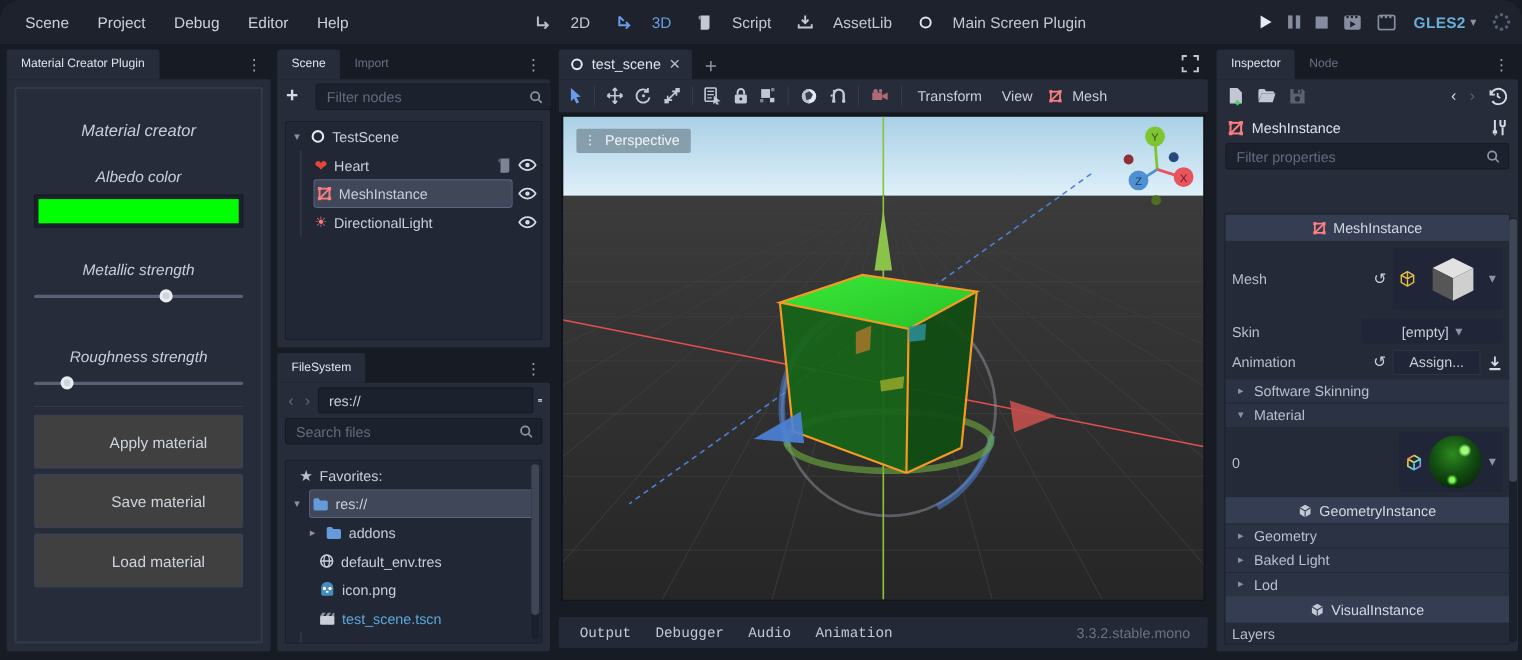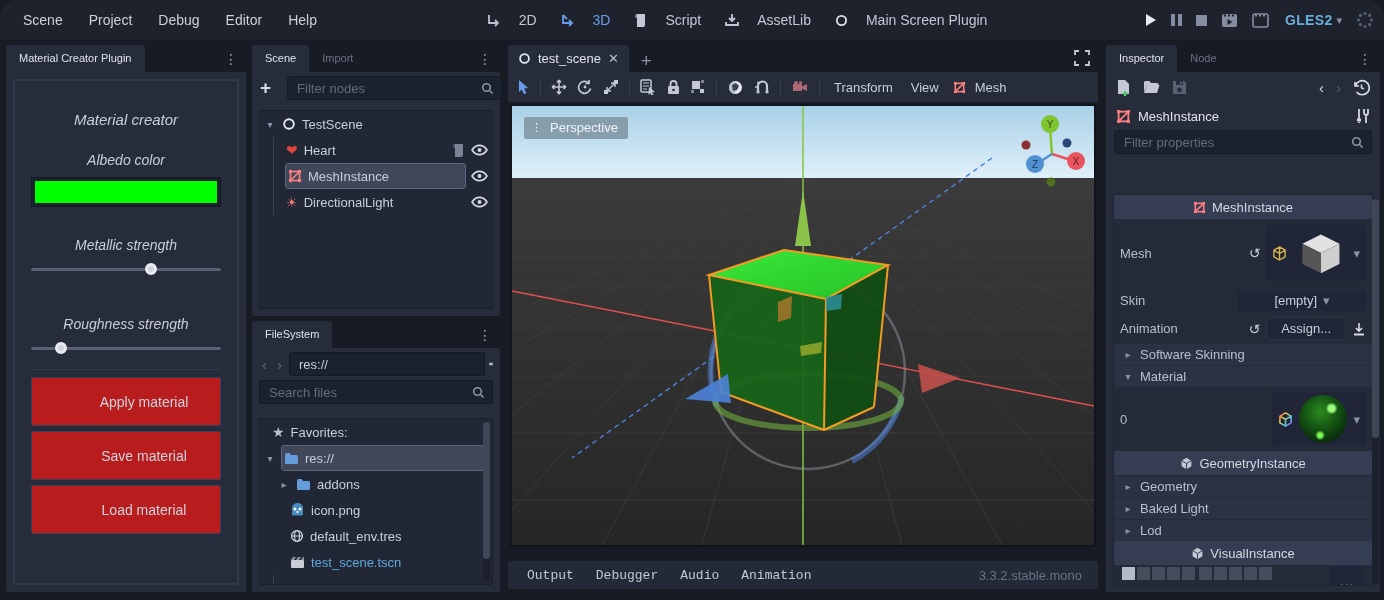--- a/index.html
+++ b/index.html
@@ -38,21 +38,21 @@
   
   #leftpanel{left:6px;top:44px;width:240px;height:548px;}
   #leftpanel .inset{position:absolute;left:7px;right:7px;top:7px;bottom:7px;border:2px solid #313a4b;border-radius:2px;padding:14px 16px;display:flex;flex-direction:column;align-items:center;}
   .lbl-c{color:#c9ced9;font-size:14px;text-align:left;font-style:italic;}
   .swatch-box{width:100%;background:#1c212e;border:1px solid #161a24;padding:3px;margin-top:9px;}
   .swatch{height:22px;width:100%;}
   .slider{width:100%;height:14px;position:relative;margin-top:9px;}
   .slider .track{position:absolute;left:0;right:0;top:6px;height:3px;background:#596074;border-radius:2px;}
   .slider .grab{position:absolute;top:1px;width:12px;height:12px;border-radius:50%;background:#cfd3dc;border:3px solid #e8ebf2;}
   .hsep{width:100%;height:1px;background:#323a4c;margin:14px 0 2px;}
-  .btn{width:100%;background:#b91c1c;border:1px solid #39415a;border-radius:2px;color:#ced3dd;font-size:14px;height:49px;display:flex;align-items:center;justify-content:center;margin-top:5px;padding-left:42px;}
+  .btn{width:100%;background:#404040;border:1px solid #39415a;border-radius:2px;color:#ced3dd;font-size:14px;height:49px;display:flex;align-items:center;justify-content:center;margin-top:5px;padding-left:42px;}
   
   #scenepanel{left:252px;top:44px;width:248px;height:272px;}
   #scenepanel .tools{height:32px;display:flex;align-items:center;gap:8px;padding:0 8px;}
   #scenepanel .treebox{position:absolute;left:7px;right:7px;top:38px;bottom:7px;}
   .iconbtn{display:flex;align-items:center;justify-content:center;width:20px;height:20px;}
   .plus{color:#d6dae2;font-size:19px;font-weight:bold;line-height:18px;}
   
   #fspanel{left:252px;top:320px;width:248px;height:272px;}
   #fspanel .nav{height:32px;display:flex;align-items:center;gap:4px;padding:0 7px;}
   #fspanel .nav .field{flex:1;}
@@ -334,35 +334,35 @@
           </span>
         </div>
         <div class="trow" style="padding-left:18px">
           <span class="arrow">▸</span>
           <svg width="15" height="13" viewBox="0 0 15 13">
               <path d="M1 2.5A1.5 1.5 0 0 1 2.5 1h3l1.5 2h5.5A1.5 1.5 0 0 1 14 4.5v6A1.5 1.5 0 0 1 12.5 12h-10A1.5 1.5 0 0 1 1 10.5z" fill="#649bdb"></path>
             </svg>
           <span>addons</span>
         </div>
         <div class="trow" style="padding-left:30px">
+          <svg width="14" height="14" viewBox="0 0 14 14">
+              <circle cx="7" cy="7" r="5.4" stroke="#c9ced9" stroke-width="1.4" fill="none"></circle>
+              <ellipse cx="7" cy="7" rx="2.5" ry="5.4" stroke="#c9ced9" stroke-width="1.2" fill="none"></ellipse>
+              <path d="M1.6 7h10.8" stroke="#c9ced9" stroke-width="1.2"></path>
+            </svg>
+          <span>default_env.tres</span>
+        </div>
+        <div class="trow" style="padding-left:30px">
           <svg width="15" height="14" viewBox="0 0 15 14">
               <path d="M2 5a5.5 5 0 0 1 11 0v6a1.5 1.5 0 0 1-1.5 1.5h-8A1.5 1.5 0 0 1 2 11z" fill="#478cbf"></path>
               <circle cx="5" cy="6" r="1.5" fill="#fff"></circle>
               <circle cx="10" cy="6" r="1.5" fill="#fff"></circle>
               <rect x="6.4" y="8.2" width="2.2" height="1.6" fill="#fff"></rect>
             </svg>
           <span>icon.png</span>
-        </div>
-        <div class="trow" style="padding-left:30px">
-          <svg width="14" height="14" viewBox="0 0 14 14">
-              <circle cx="7" cy="7" r="5.4" stroke="#c9ced9" stroke-width="1.4" fill="none"></circle>
-              <ellipse cx="7" cy="7" rx="2.5" ry="5.4" stroke="#c9ced9" stroke-width="1.2" fill="none"></ellipse>
-              <path d="M1.6 7h10.8" stroke="#c9ced9" stroke-width="1.2"></path>
-            </svg>
-          <span>default_env.tres</span>
         </div>
         <div class="trow" style="padding-left:30px">
           <svg width="15" height="13" viewBox="0 0 15 13">
               <rect x="1" y="4" width="13" height="8" rx="1" fill="#c9ced9"></rect>
               <path d="M1 4l2-3h3L4 4zM6 4l2-3h3L9 4zM11 4l2-3h1v3z" fill="#8d93a5"></path>
             </svg>
           <span class="bluetext">test_scene.tscn</span>
         </div>
         <div class="scrollv" style="top:3px;bottom:3px;">
             <i style="height:86%;margin-top:2%"></i>
@@ -710,20 +710,23 @@
             <span class="arrow">▸</span>
             <span>Lod</span>
           </div>
         <div class="cat">
           <svg width="13" height="13" viewBox="0 0 16 16">
               <path d="M8 1l6 3.5v7L8 15l-6-3.5v-7z" fill="#c3c8d4"></path>
               <path d="M8 8l6-3.5M8 8L2 4.5M8 8v7" stroke="#353d52" stroke-width="1.2"></path>
             </svg>
           <span>VisualInstance</span>
         </div>
+        <div class="prow" style="padding-bottom:0">
+          <span class="plabel">Layers</span>
+        </div>
         <div class="layers-grid">
           <div class="lg-group" id="lg1">
               <span class="lcell on"></span>
               <span class="lcell"></span>
               <span class="lcell"></span>
               <span class="lcell"></span>
               <span class="lcell"></span>
             </div>
           <div class="lg-group" id="lg2">
               <span class="lcell"></span>

